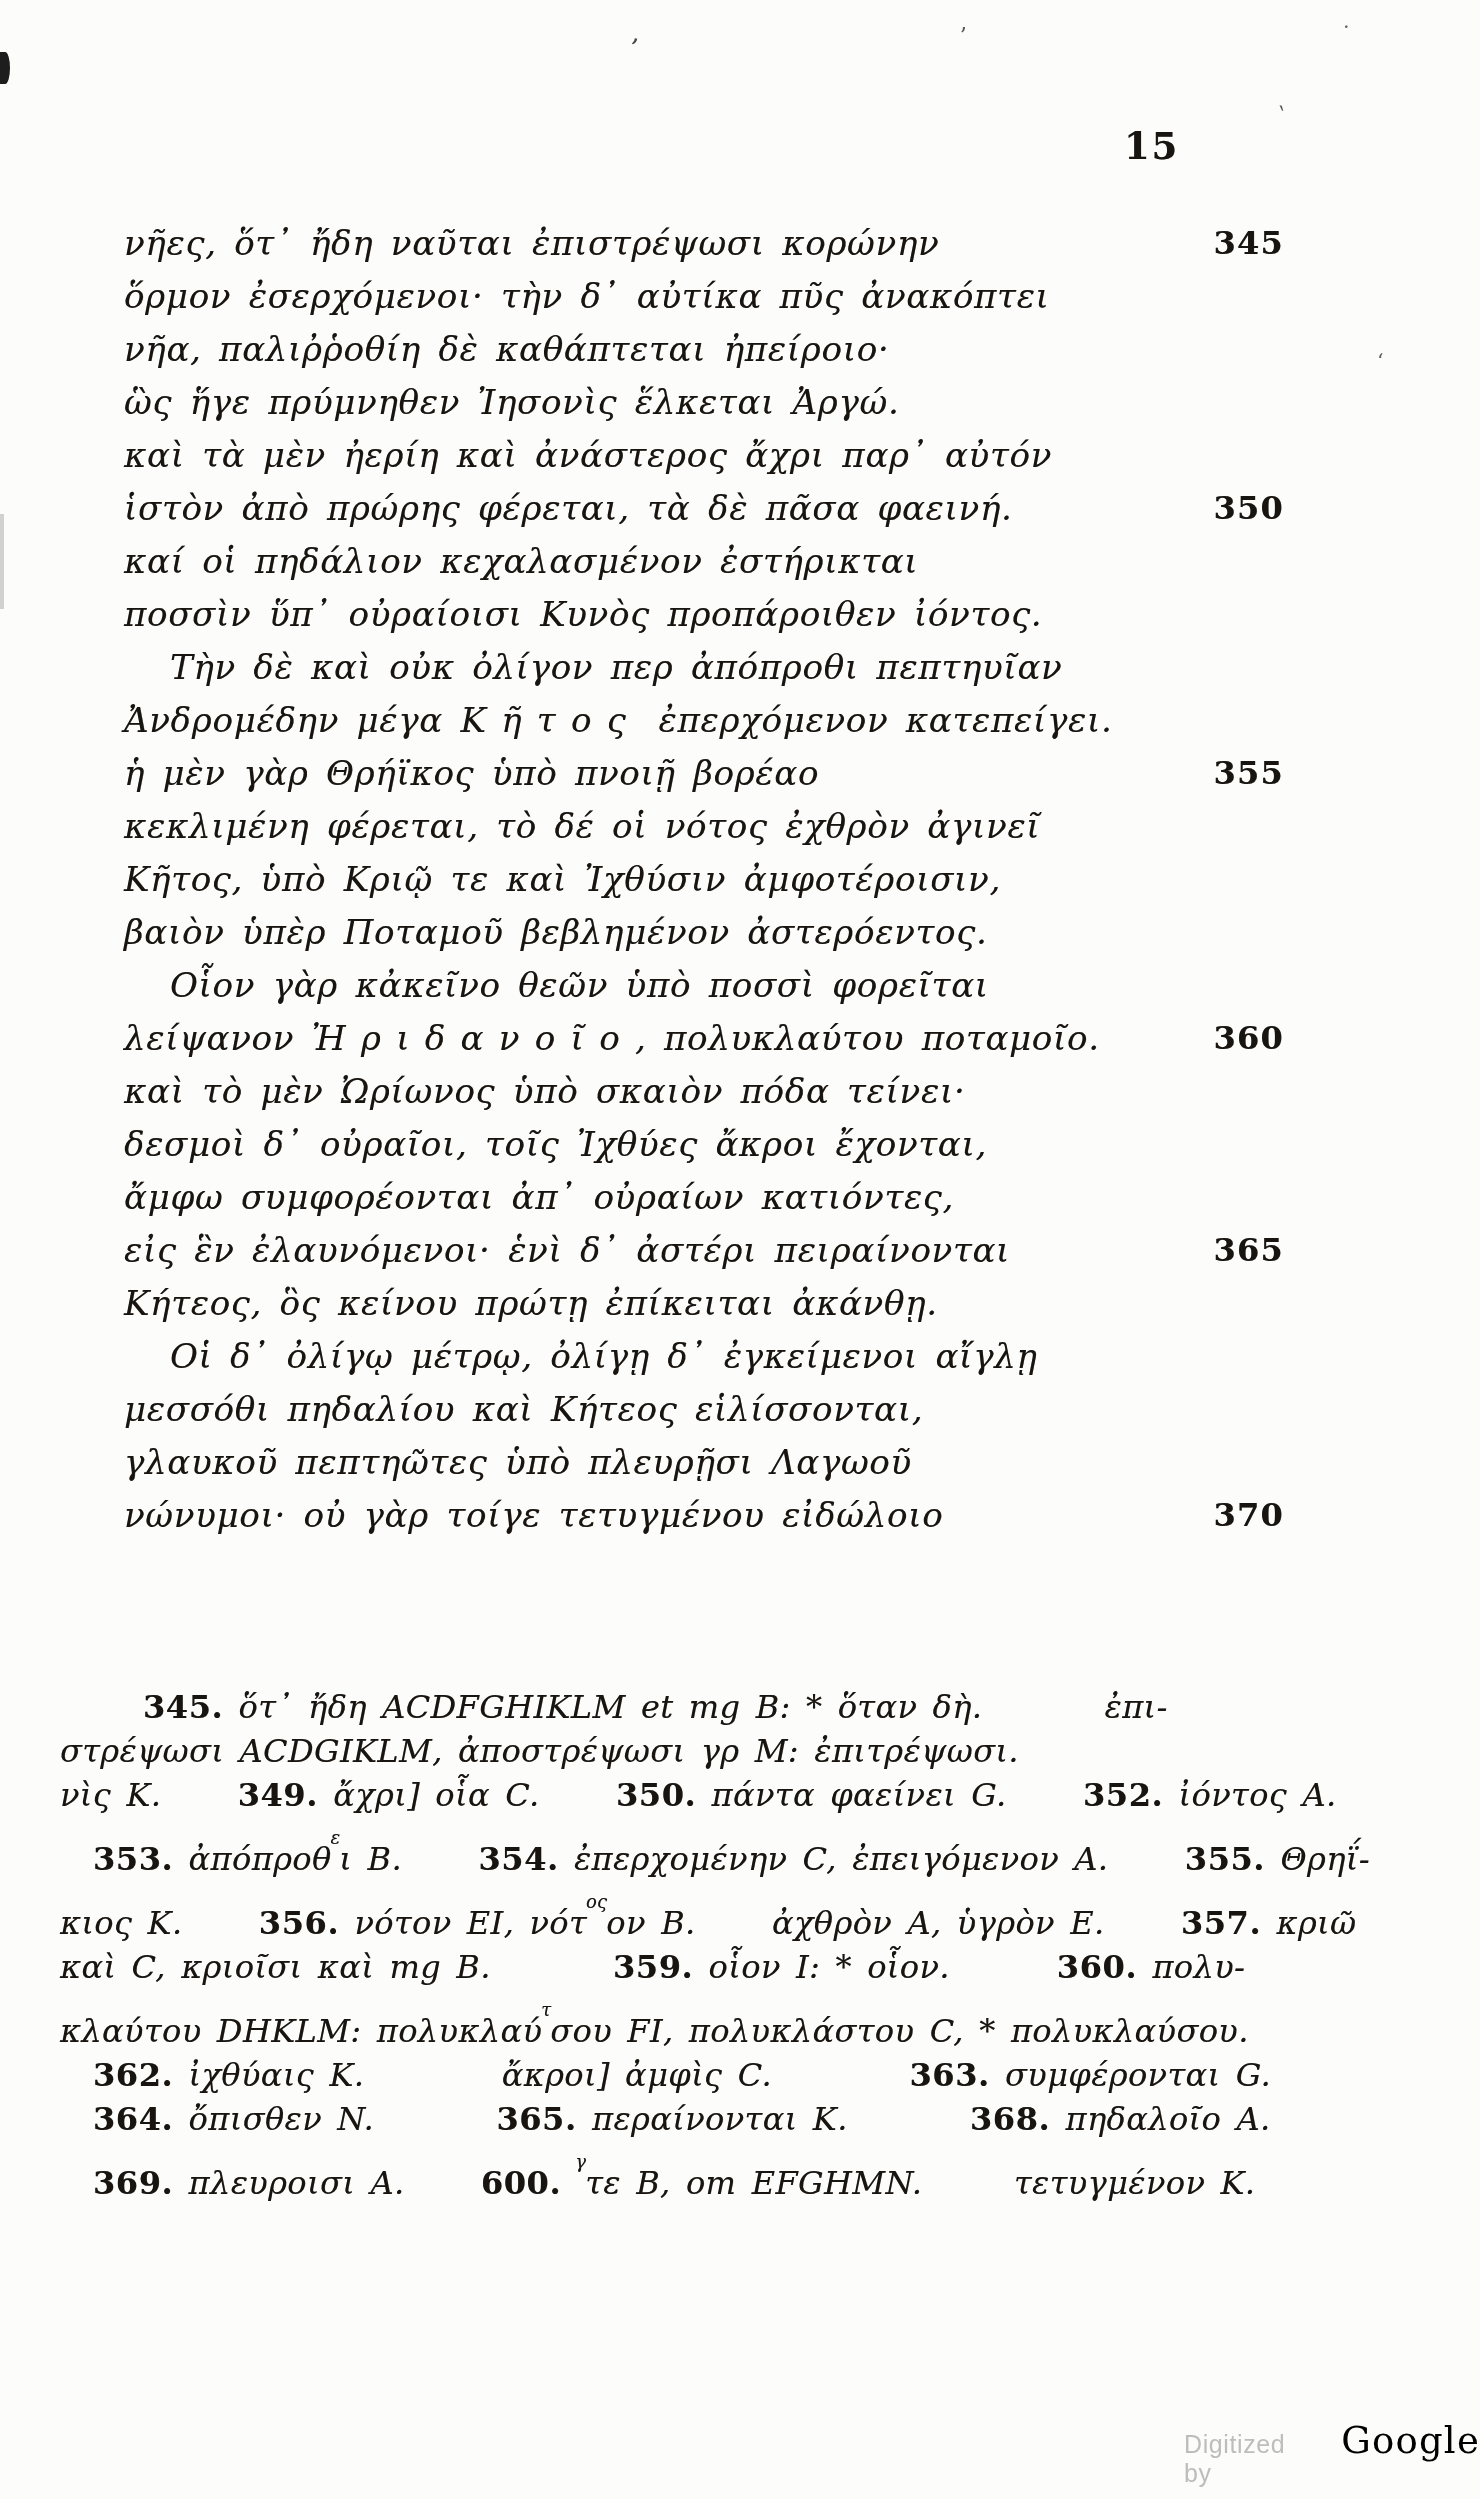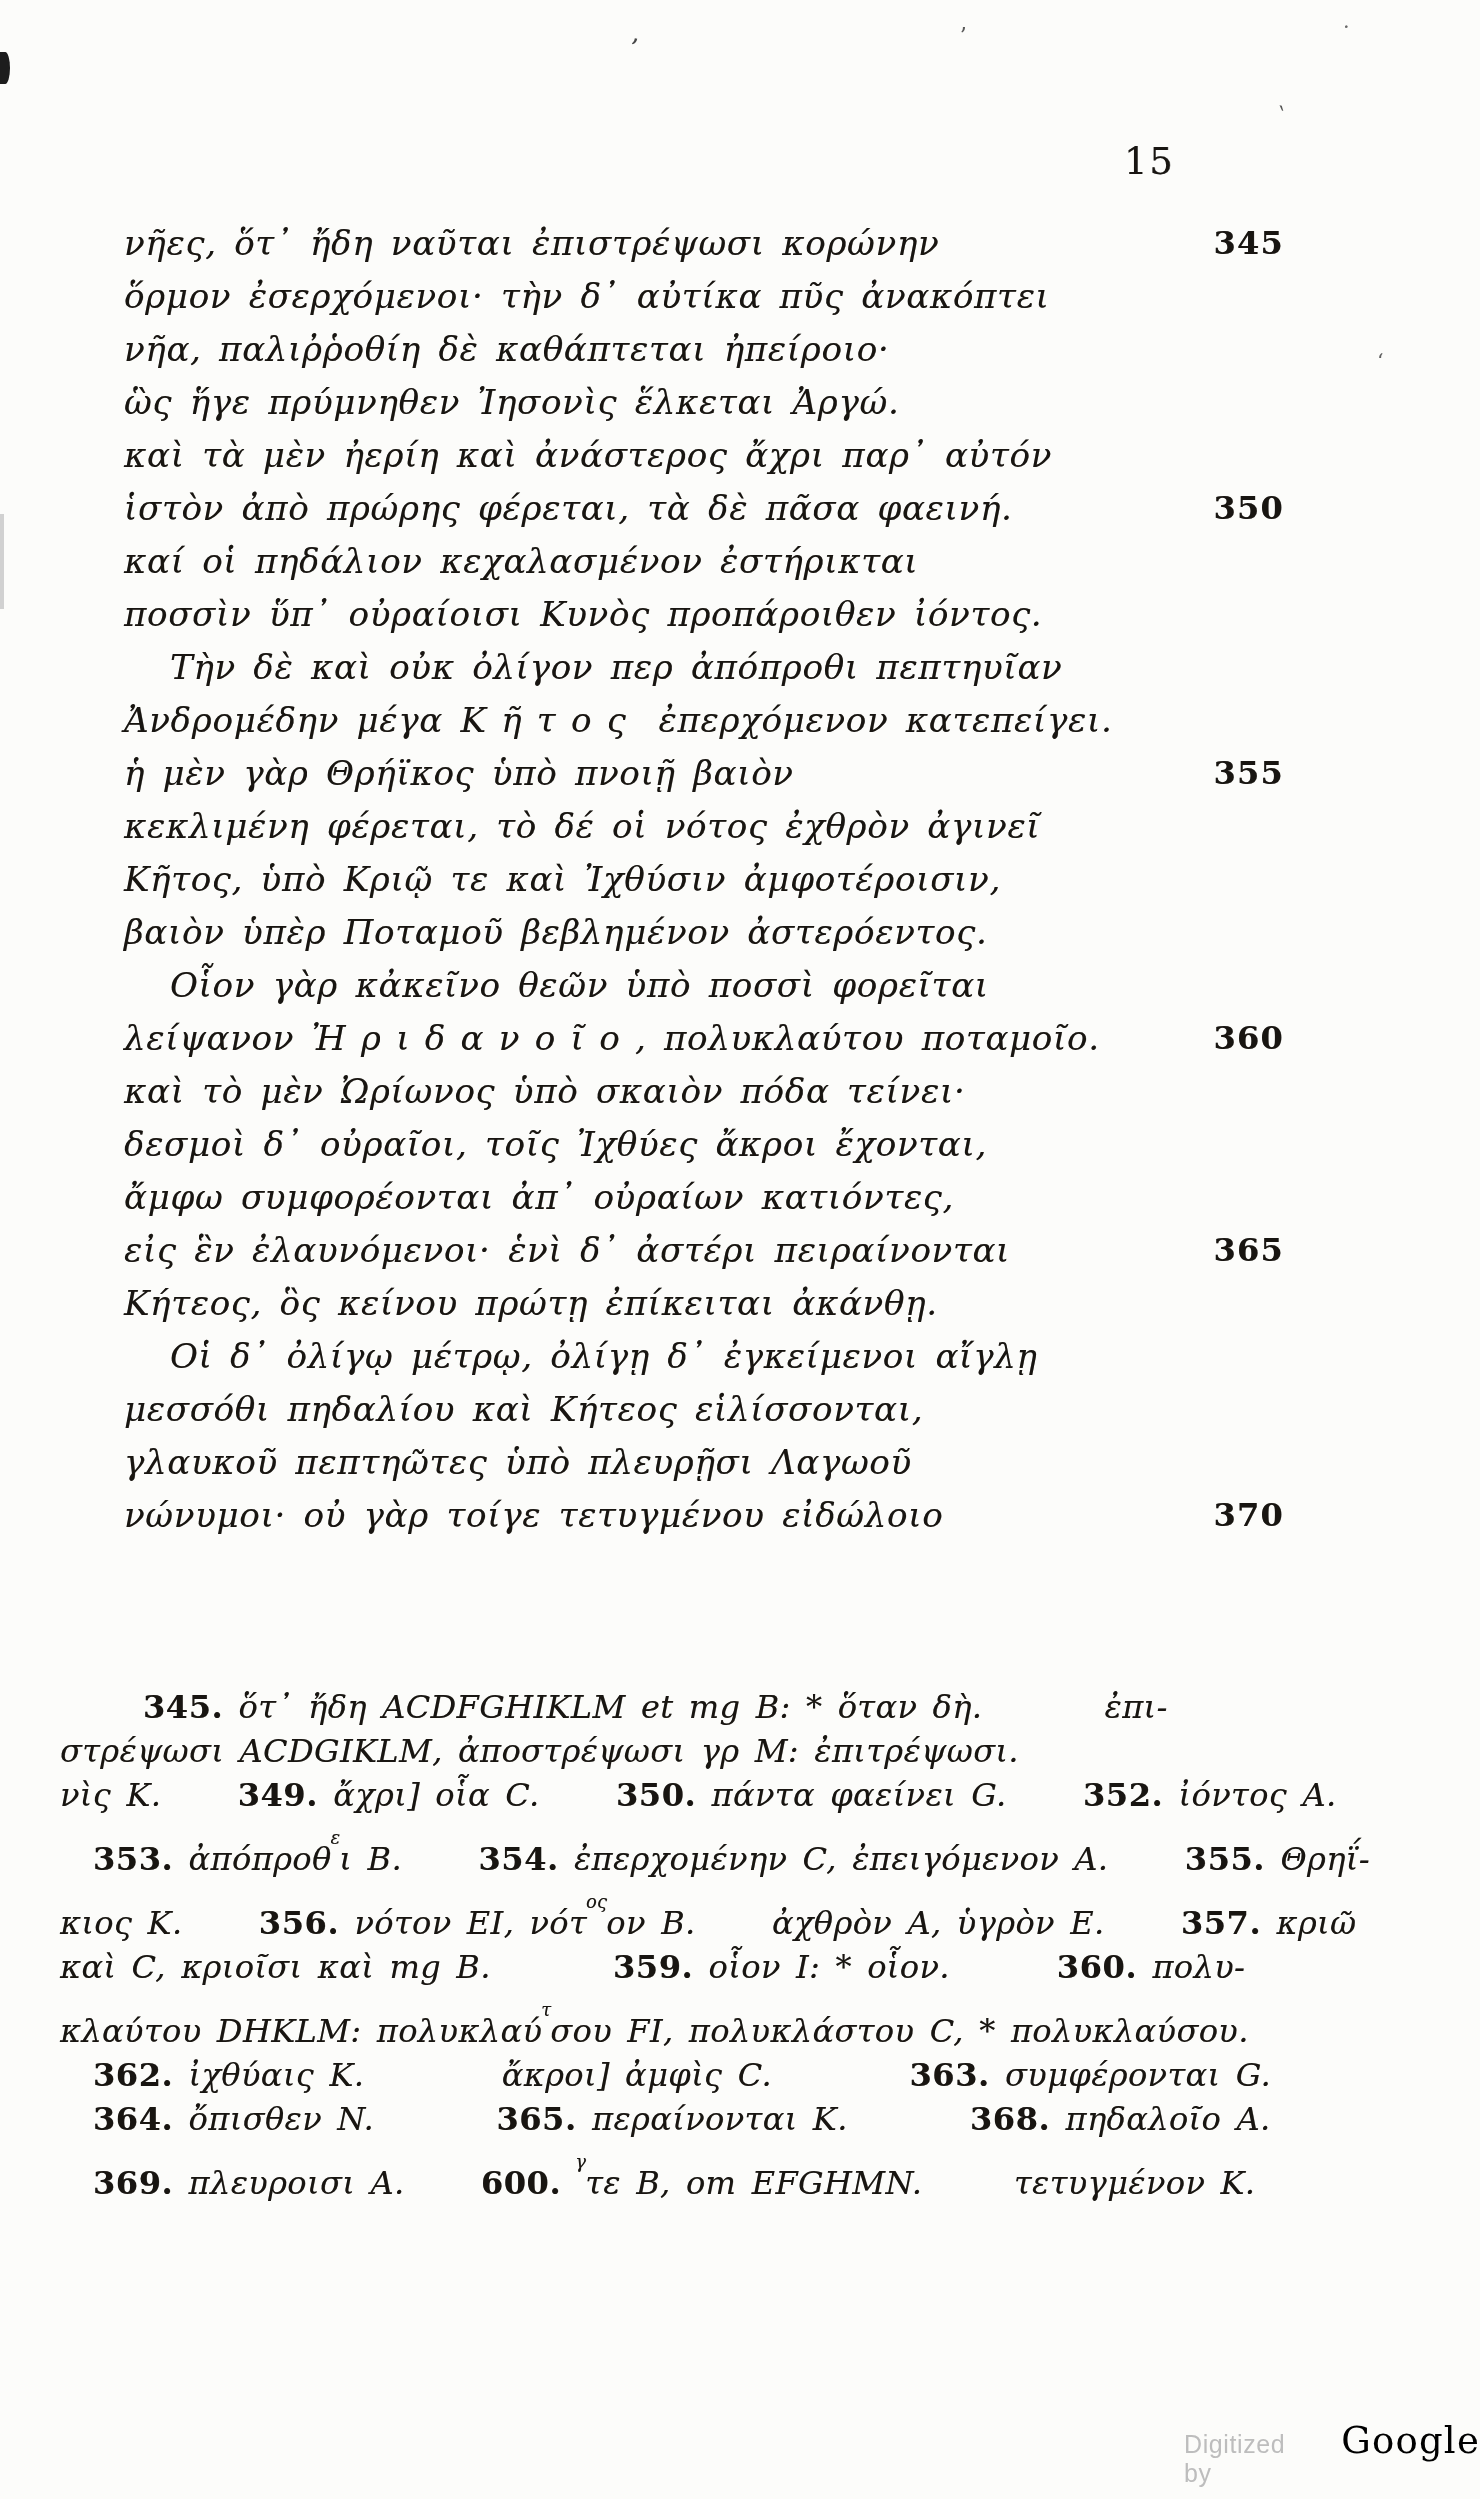--- a/index.html
+++ b/index.html
@@ -1,20 +1,20 @@
 <!DOCTYPE html>
 <html style="font-size:9.5px"><head>
 <meta charset="utf-8">
 <style>
   html,body{margin:0;padding:0}
   body{position:relative;width:1480px;height:2500px;overflow:hidden;
        background:#fcfcfa;color:#181511;
        font-family:"DejaVu Serif",serif;}
   
-  .pagenum{position:absolute;top:140px;left:1124px;font-size:37px;font-weight:normal;
+  .pagenum{position:absolute;top:124px;left:1124px;font-size:37px;font-weight:bold;
            letter-spacing:1.8px;text-shadow:0.3px 0.3px 0.5px rgba(0,0,0,.4)}
   
   .poem{position:absolute;top:217px;left:124px;width:1160px;
         font-style:italic;font-size:34px;line-height:53px;
         letter-spacing:0.7px;word-spacing:6px;
         text-shadow:0.2px 0.3px 0.5px rgba(25,20,10,.45)}
   .pline{position:relative;white-space:nowrap;height:53px}
   .pline.indent{padding-left:46px}
   .lnum{position:absolute;right:0;top:0;font-style:normal;font-weight:bold;
         letter-spacing:1.2px;font-size:32px}
@@ -88,21 +88,21 @@
   </div>
       <div class="pline indent">
     <span class="ptext">Τὴν δὲ καὶ οὐκ ὀλίγον περ ἀπόπροθι πεπτηυῖαν</span>
     
   </div>
       <div class="pline">
     <span class="ptext">Ἀνδρομέδην μέγα <span class="sperr">Κῆτος</span> ἐπερχόμενον κατεπείγει.</span>
     
   </div>
       <div class="pline">
-    <span class="ptext">ἡ μὲν γὰρ Θρήϊκος ὑπὸ πνοιῇ βαιὸν</span>
+    <span class="ptext">ἡ μὲν γὰρ Θρήϊκος ὑπὸ πνοιῇ βορέαο</span>
     <span class="lnum">355</span>
   </div>
       <div class="pline">
     <span class="ptext">κεκλιμένη φέρεται, τὸ δέ οἱ νότος ἐχθρὸν ἀγινεῖ</span>
     
   </div>
       <div class="pline">
     <span class="ptext">Κῆτος, ὑπὸ Κριῷ τε καὶ Ἰχθύσιν ἀμφοτέροισιν,</span>
     
   </div>

